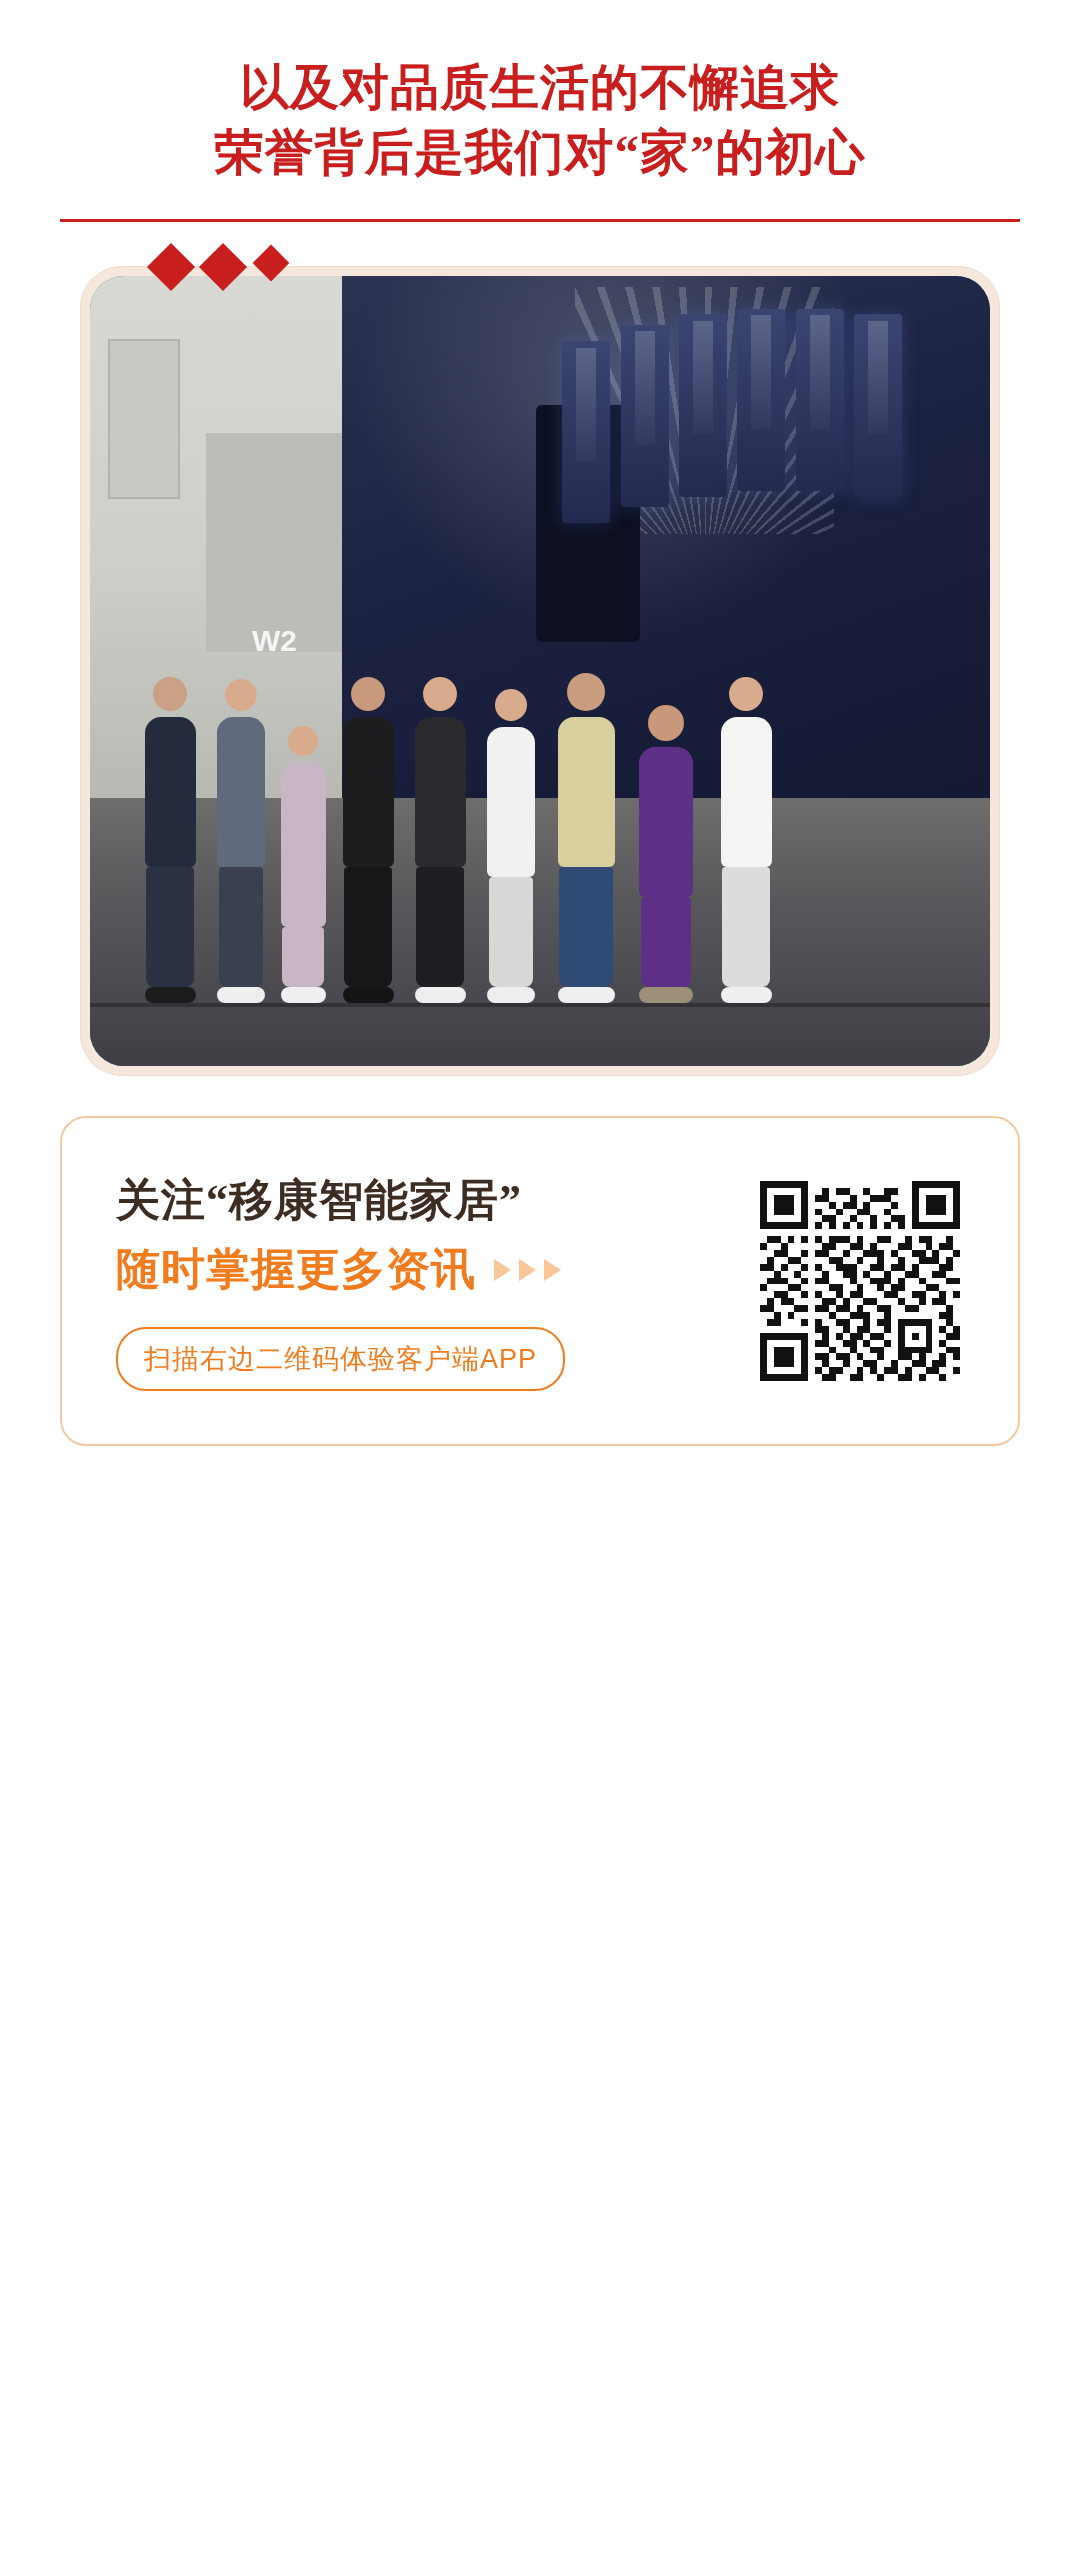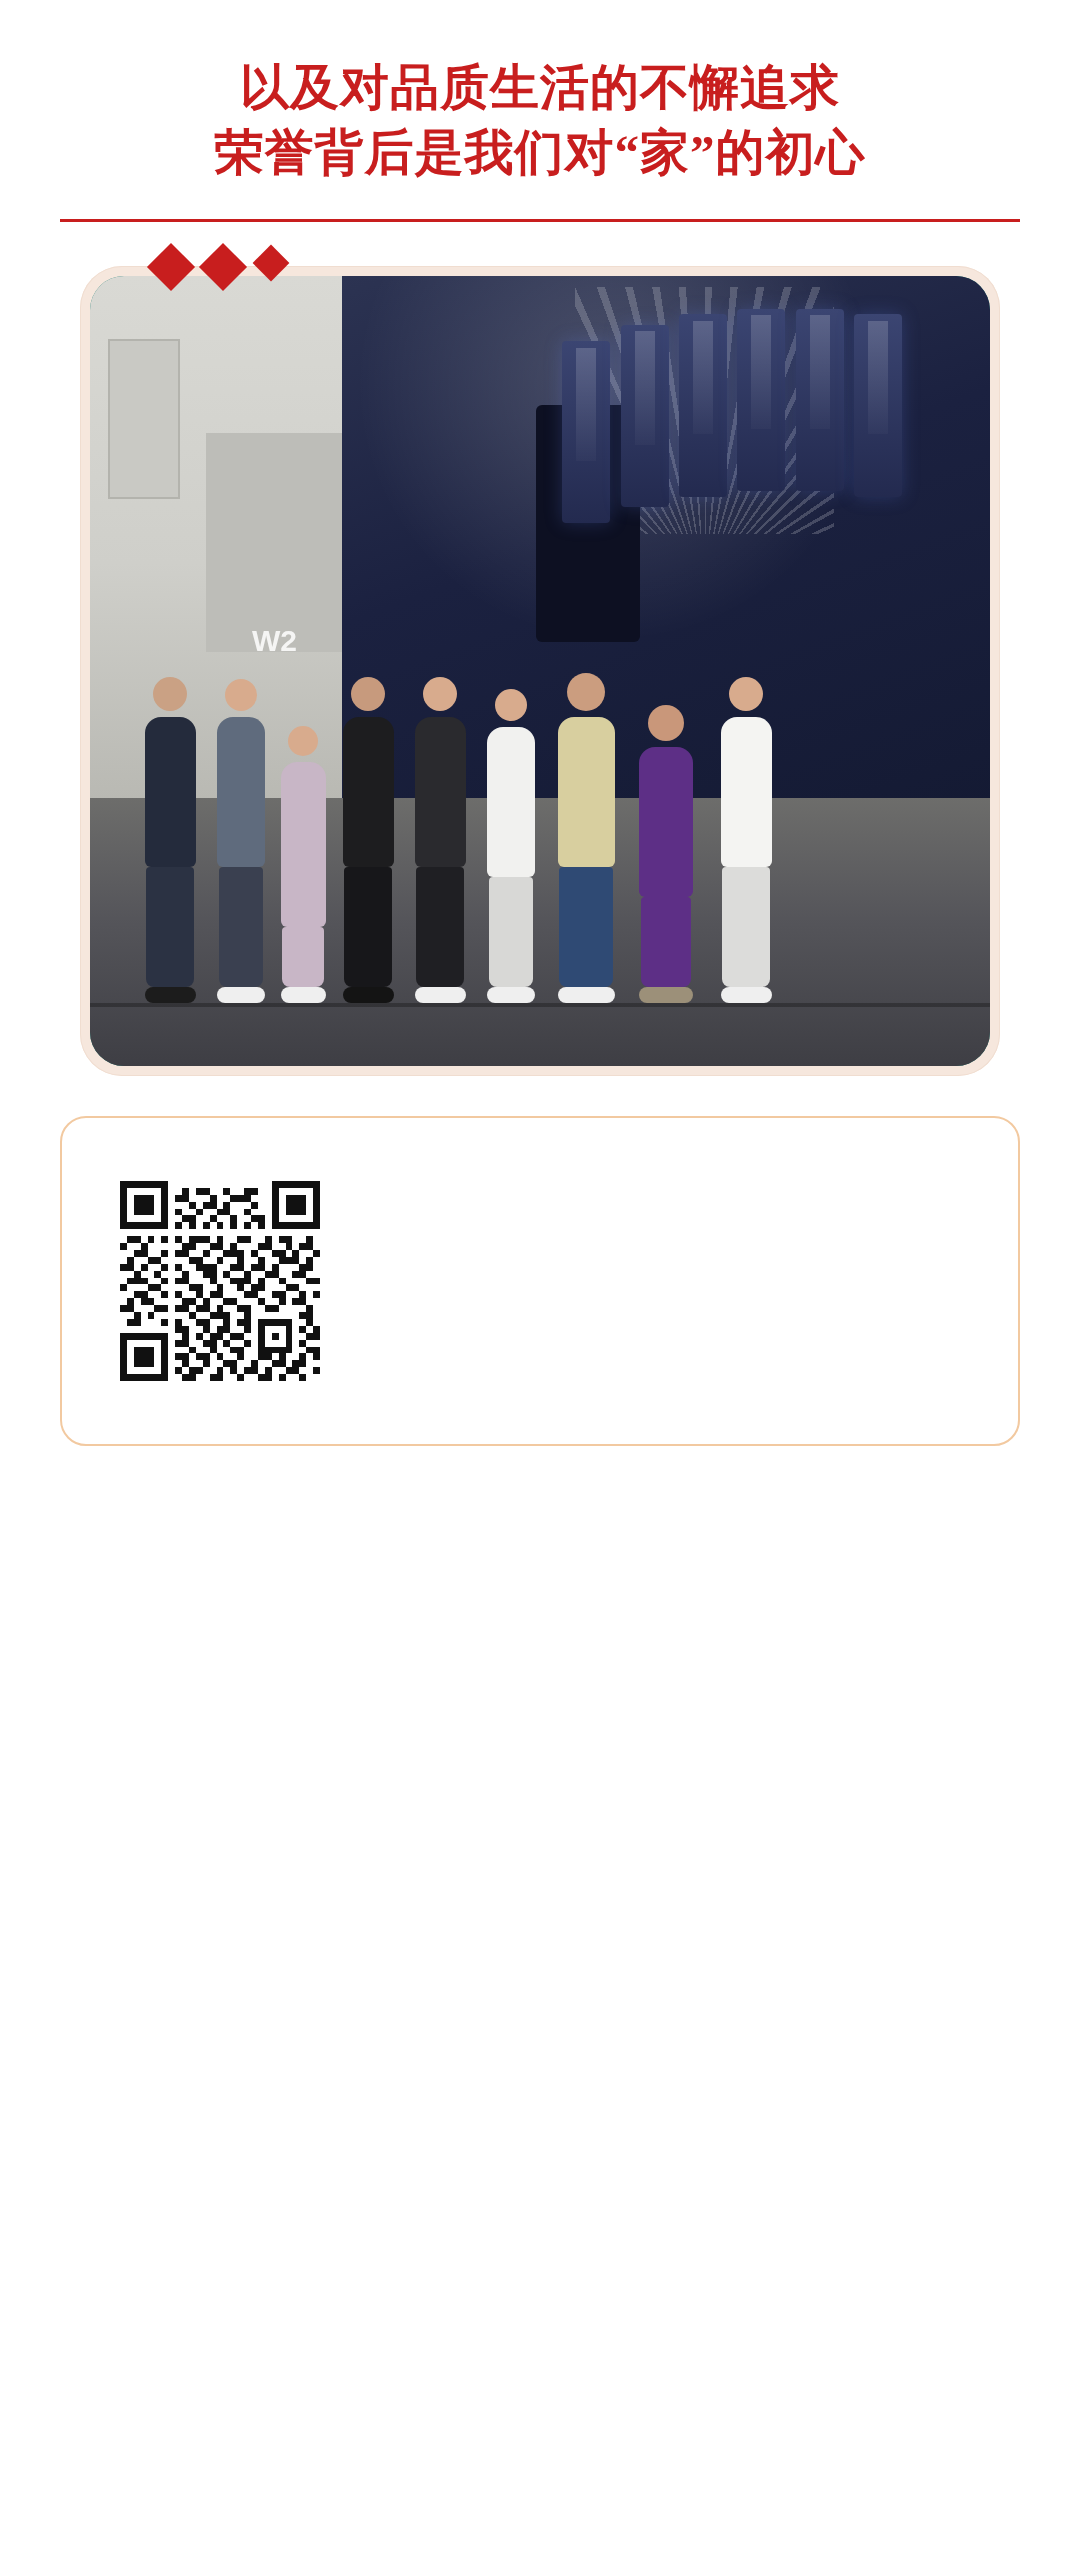--- a/index.html
+++ b/index.html
@@ -432,20 +432,32 @@
               <div class="shoes"></div>
           </div>
 
         </div>
       </div>
     </div>
   </div>
 
 
   <div class="cta-card">
+    <div class="cta-left">
+      <div class="cta-title">关注“移康智能家居”</div>
+      <div class="cta-sub-row">
+        <div class="cta-subtitle">随时掌握更多资讯</div>
+        <div class="arrows">
+          <span class="arrow"></span>
+          <span class="arrow"></span>
+          <span class="arrow"></span>
+        </div>
+      </div>
+      <div class="cta-pill">扫描右边二维码体验客户端APP</div>
+    </div>
 
     <div class="qr">
       <svg viewBox="0 0 29 29" width="200" height="200" shape-rendering="crispEdges">
         <rect width="29" height="29" fill="#ffffff"></rect>
         <g fill="#111111">
 
           <rect x="0" y="0" width="7" height="1"></rect>
             <rect x="0" y="6" width="7" height="1"></rect>
           <rect x="0" y="0" width="1" height="7"></rect>
             <rect x="6" y="0" width="1" height="7"></rect>

